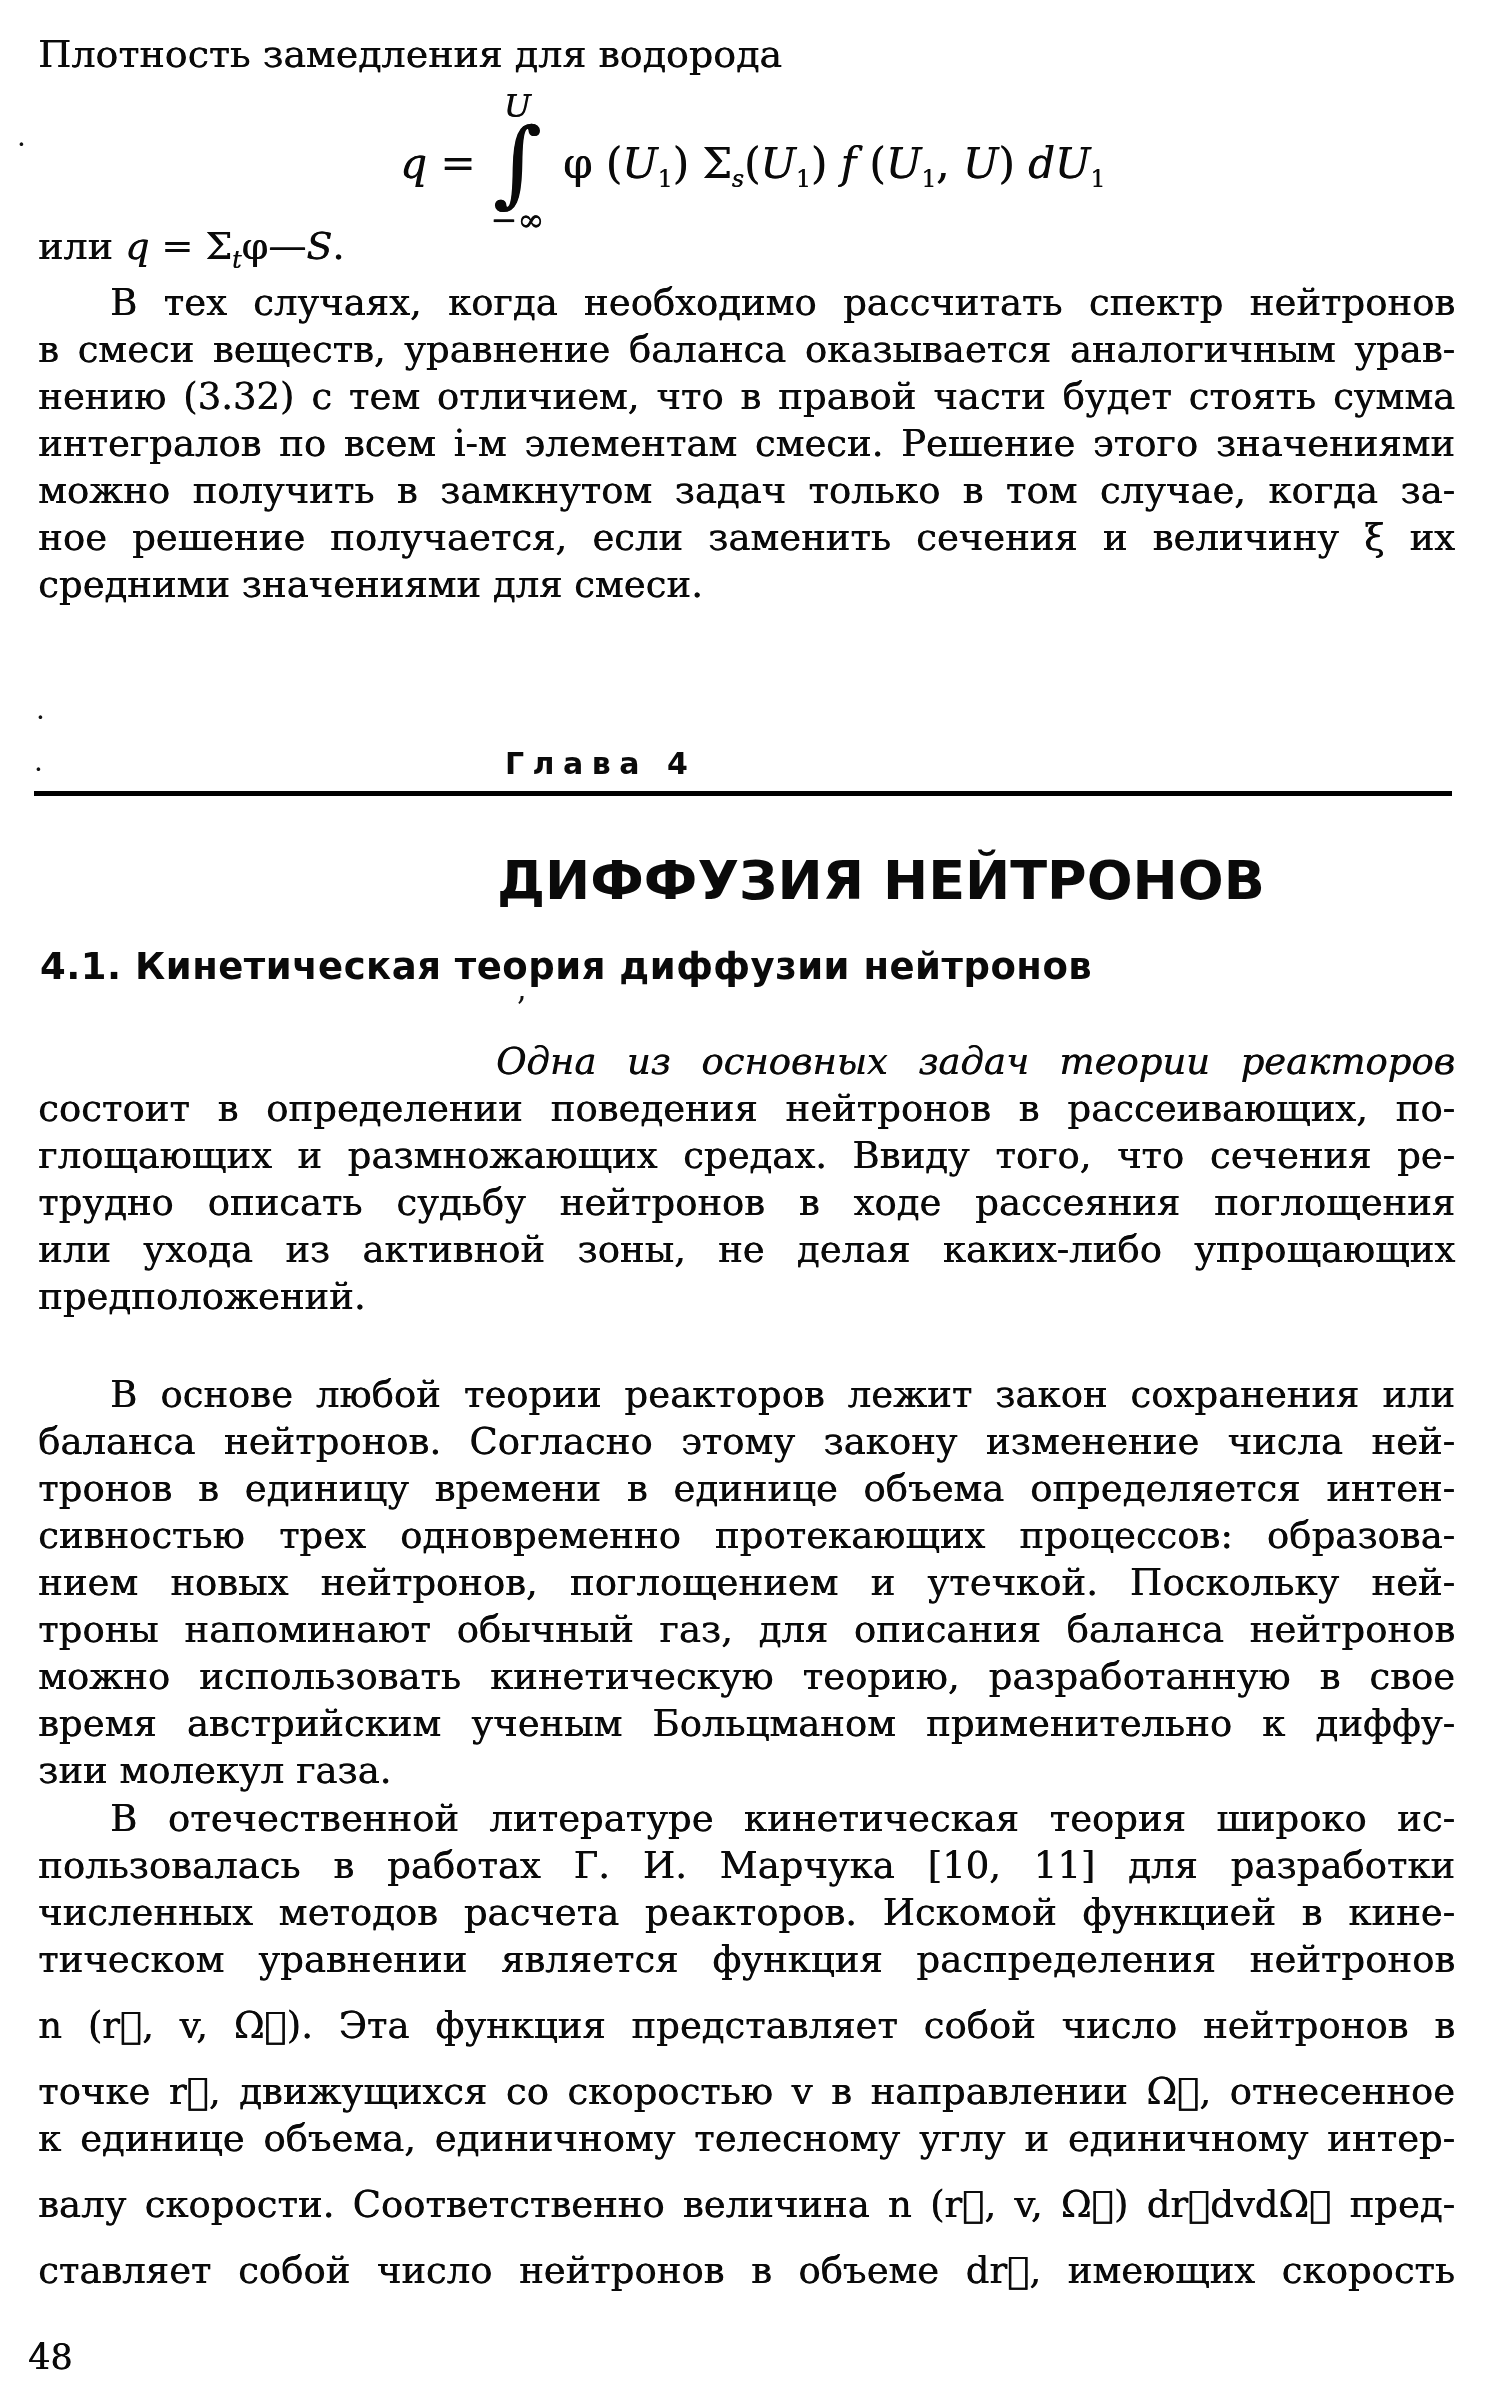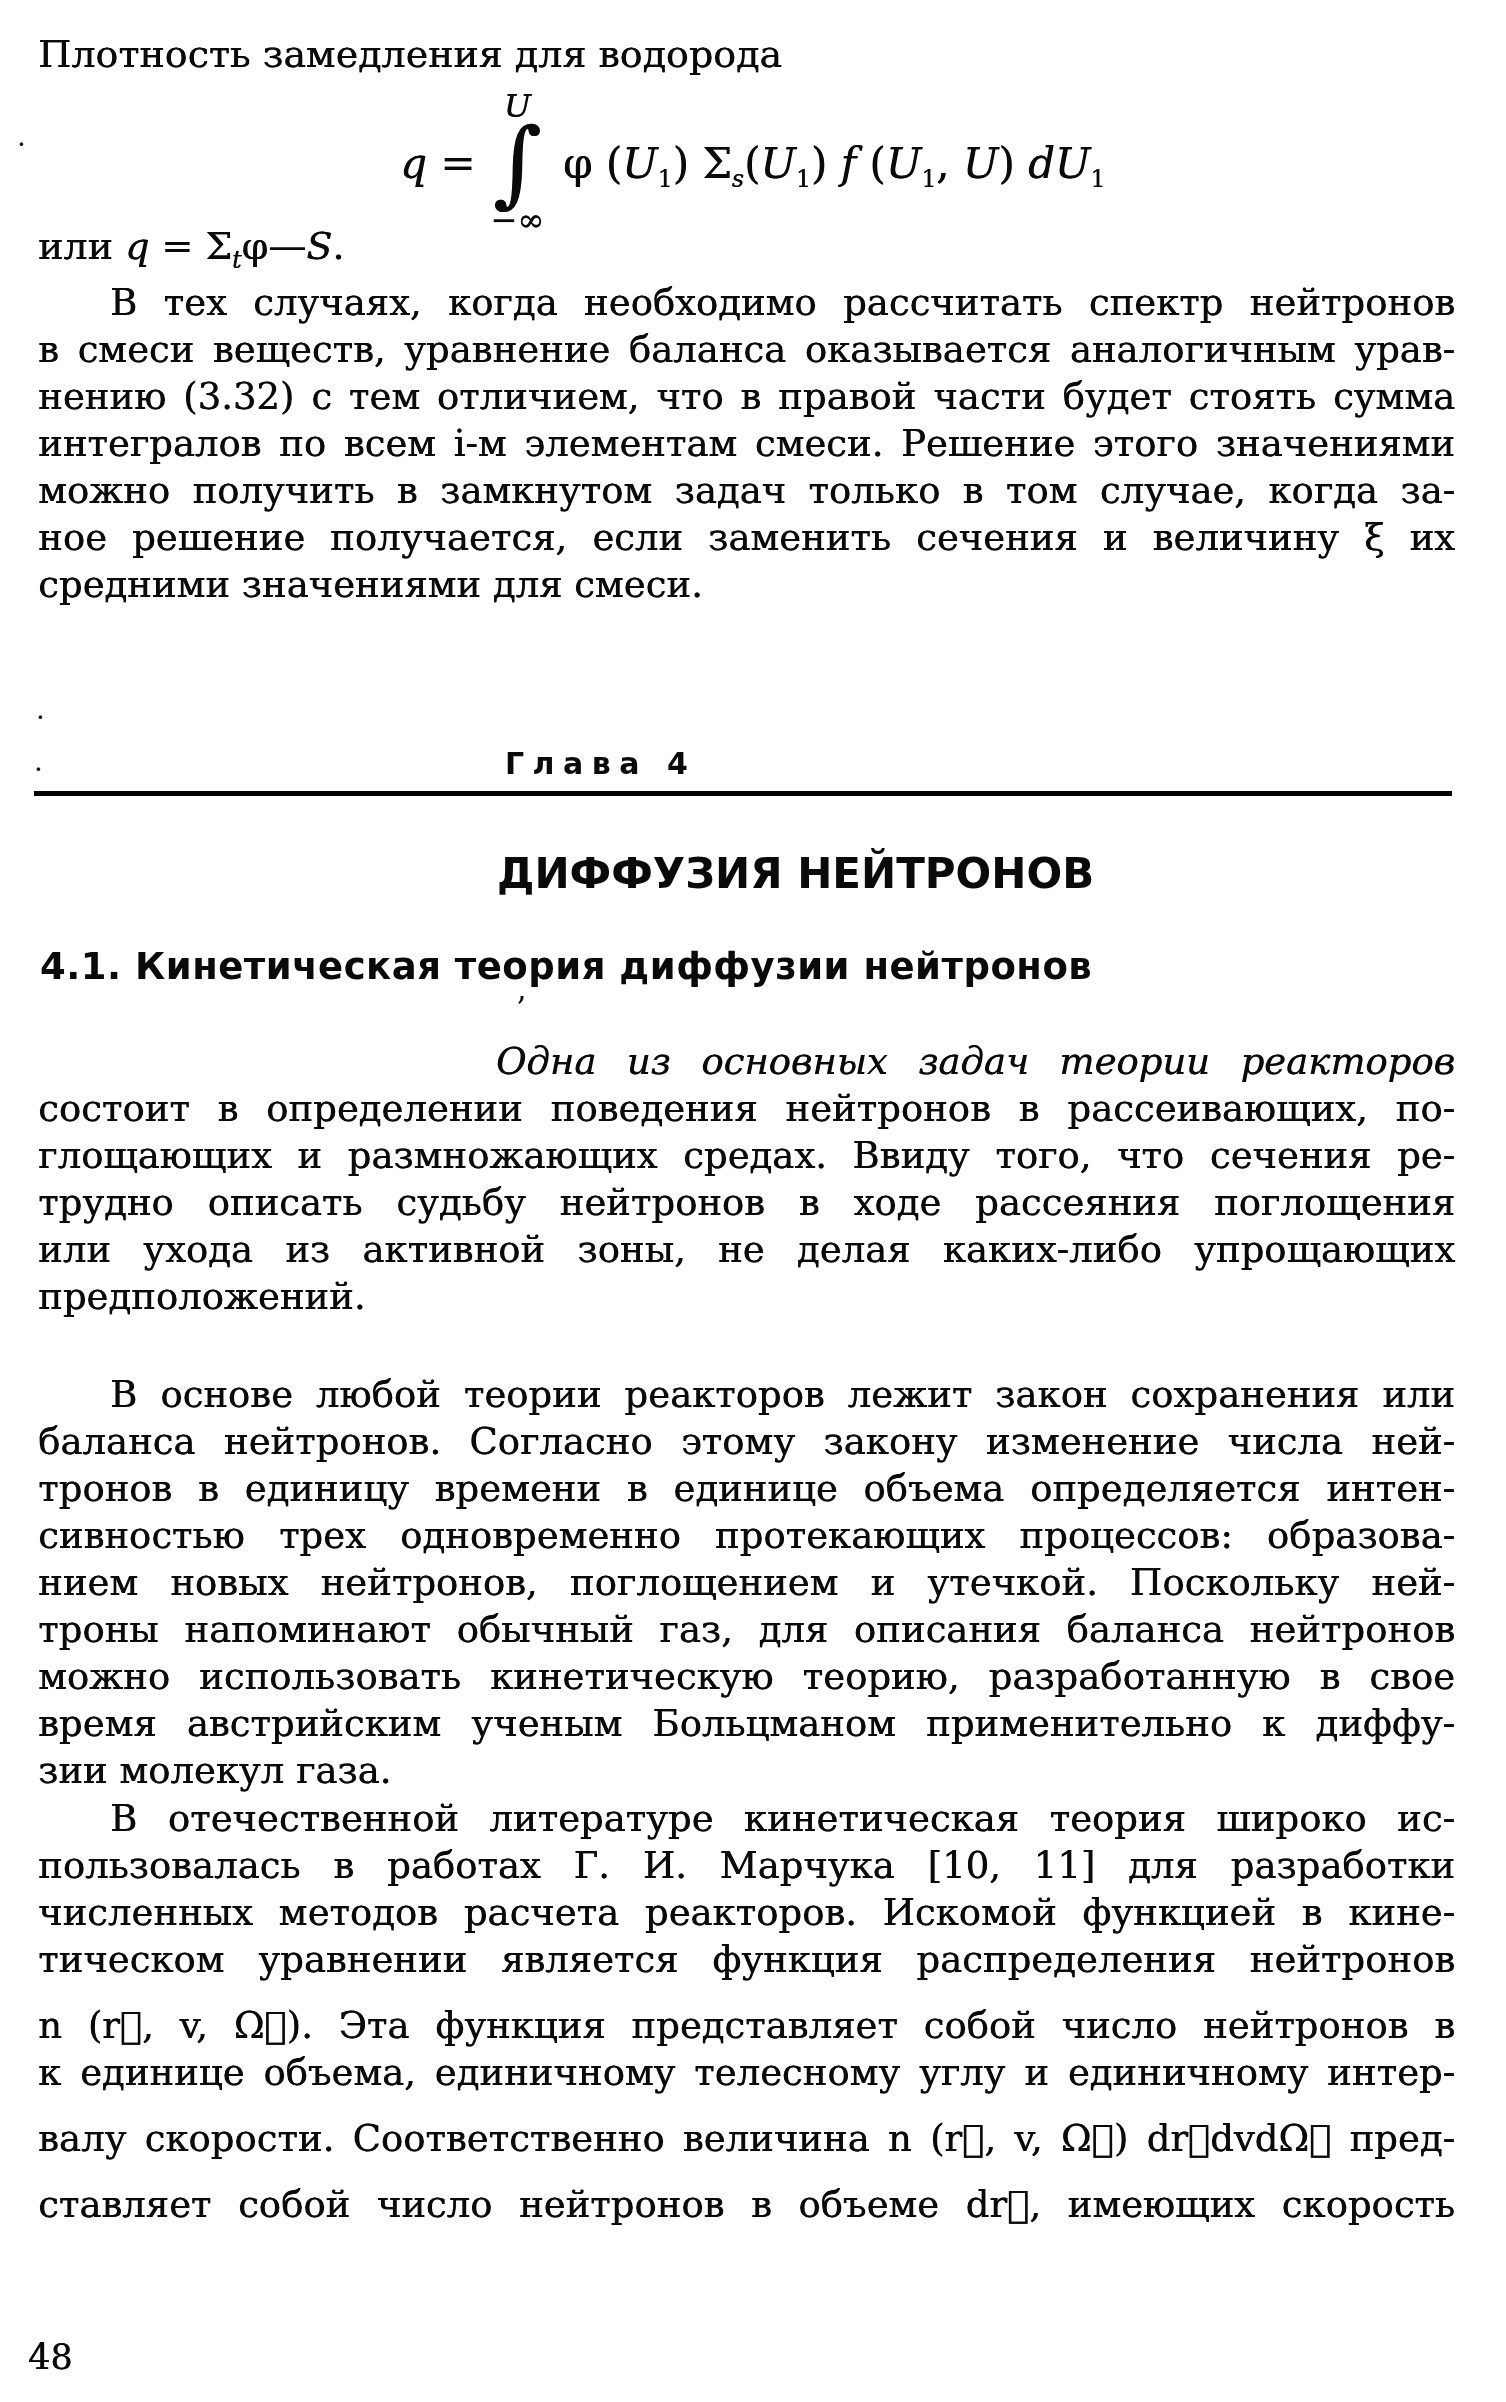--- a/index.html
+++ b/index.html
@@ -23,21 +23,21 @@
   .ulim{font-size:32px;font-style:italic;line-height:32px;}
   .isign{font-size:94px;line-height:81px;font-weight:normal;}
   .llim{font-size:32px;line-height:34px;}
   sub{font-size:23.5px;line-height:0;}
 
   
   #glava{left:505px;top:746px;font-family:"DejaVu Sans",sans-serif;font-weight:bold;
          font-size:30px;letter-spacing:8.5px;white-space:nowrap;}
   #rule{left:34px;top:791px;width:1418px;height:4.7px;background:#000;}
   #chtitle{left:497px;top:849px;font-family:"DejaVu Sans",sans-serif;font-weight:bold;
-           font-size:42px;white-space:nowrap;}
+           font-size:54px;white-space:nowrap;}
   #sectitle{left:40px;top:945px;font-family:"DejaVu Sans",sans-serif;font-weight:bold;
             font-size:37px;letter-spacing:0.5px;white-space:nowrap;text-align:center;}
 
   
   .para{position:absolute;left:38px;width:1417px;}
   #para1{top:279px;} #para2{top:1038px;} #para3{top:1371px;} #para4{top:1795px;}
   .tline{
     font-size:37px;height:47px;line-height:47px;
     text-align:justify;text-align-last:justify;
     white-space:normal;text-shadow:0.5px 0 currentColor;
@@ -110,20 +110,21 @@
     <div class="tline">время австрийским ученым Больцманом применительно к диффу-</div>
     <div class="tline short">зии молекул газа.</div>
   </div>
 
 <div class="abs para" id="para4">
     <div class="tline first">В отечественной литературе кинетическая теория широко ис-</div>
     <div class="tline">пользовалась в работах Г. И. Марчука [10, 11] для разработки</div>
     <div class="tline">численных методов расчета реакторов. Искомой функцией в кине-</div>
     <div class="tline">тическом уравнении является функция распределения нейтронов</div>
     <div class="tline tall">n (r⃗, v, Ω⃗). Эта функция представляет собой число нейтронов в</div>
+    <div class="tline tall">точке r⃗, движущихся со скоростью v в направлении Ω⃗, отнесенное</div>
     <div class="tline">к единице объема, единичному телесному углу и единичному интер-</div>
     <div class="tline tall">валу скорости. Соответственно величина n (r⃗, v, Ω⃗) dr⃗dvdΩ⃗ пред-</div>
     <div class="tline tall">ставляет собой число нейтронов в объеме dr⃗, имеющих скорость</div>
   </div>
 
 <div class="abs ink" id="pagenum">48</div>
 
 <span class="abs artifact" id="art1">·</span>
 <span class="abs artifact" id="art2">·</span>
 <span class="abs artifact" id="art3">·</span>

